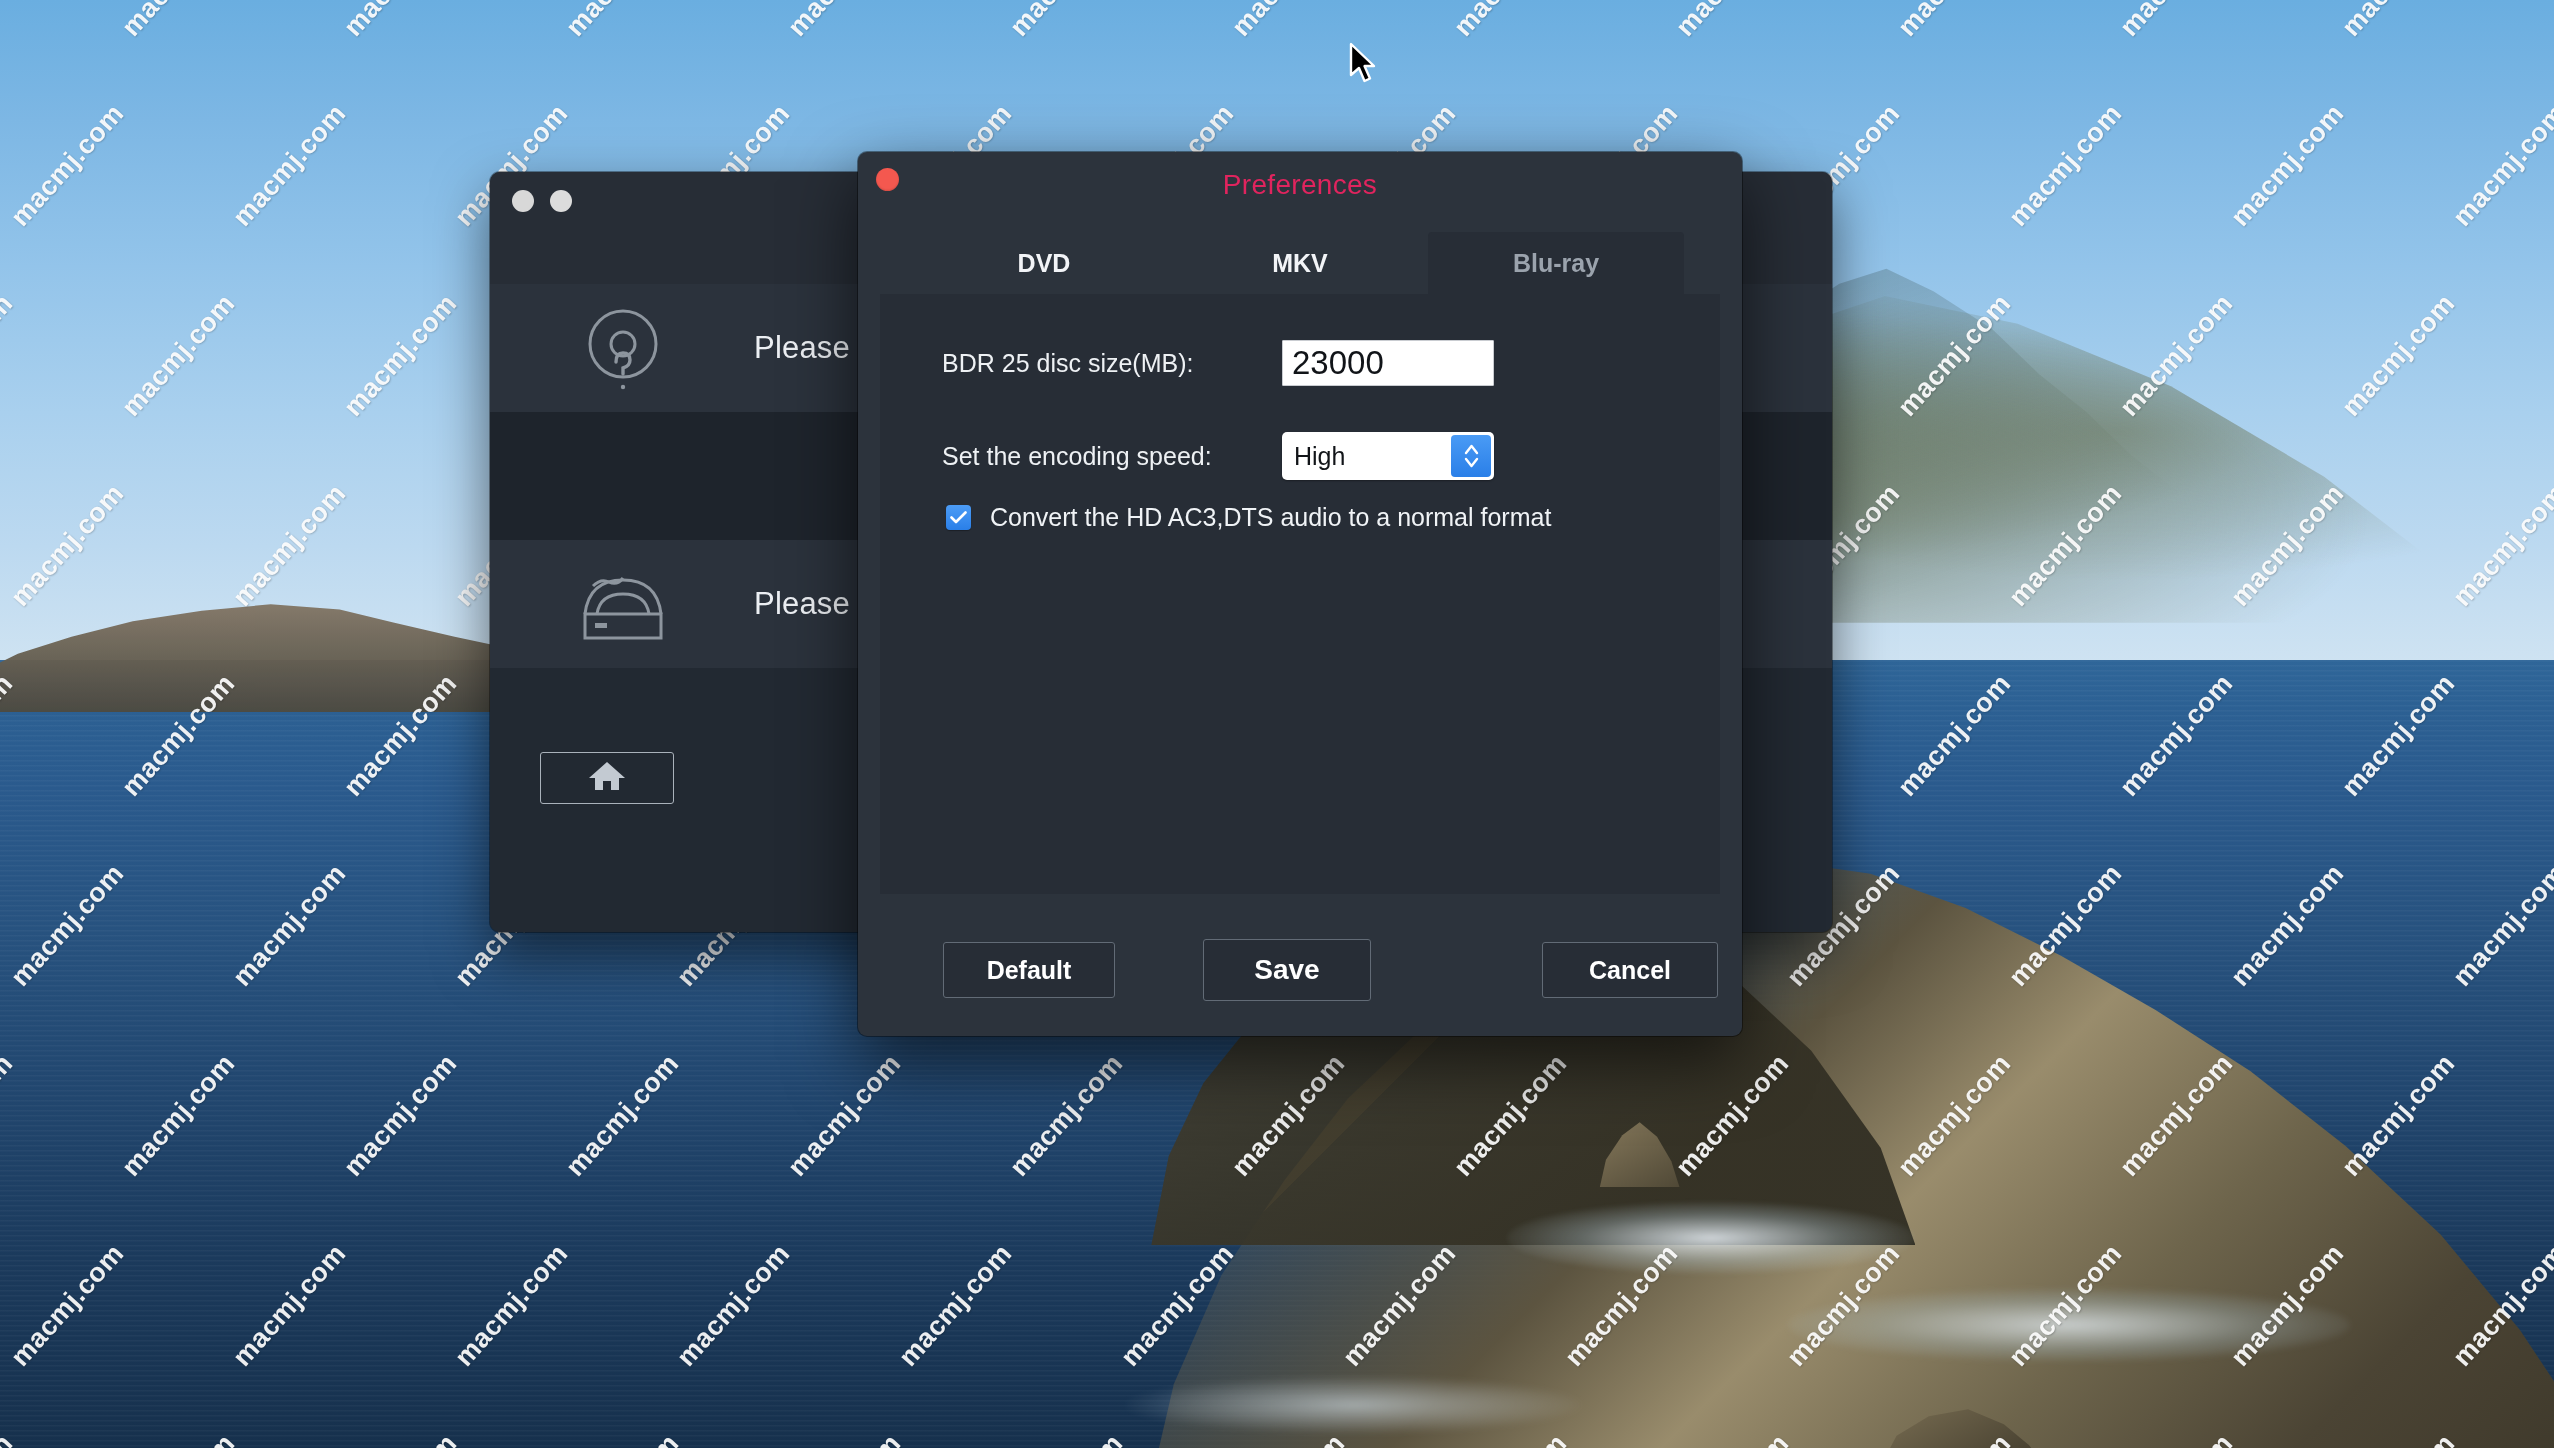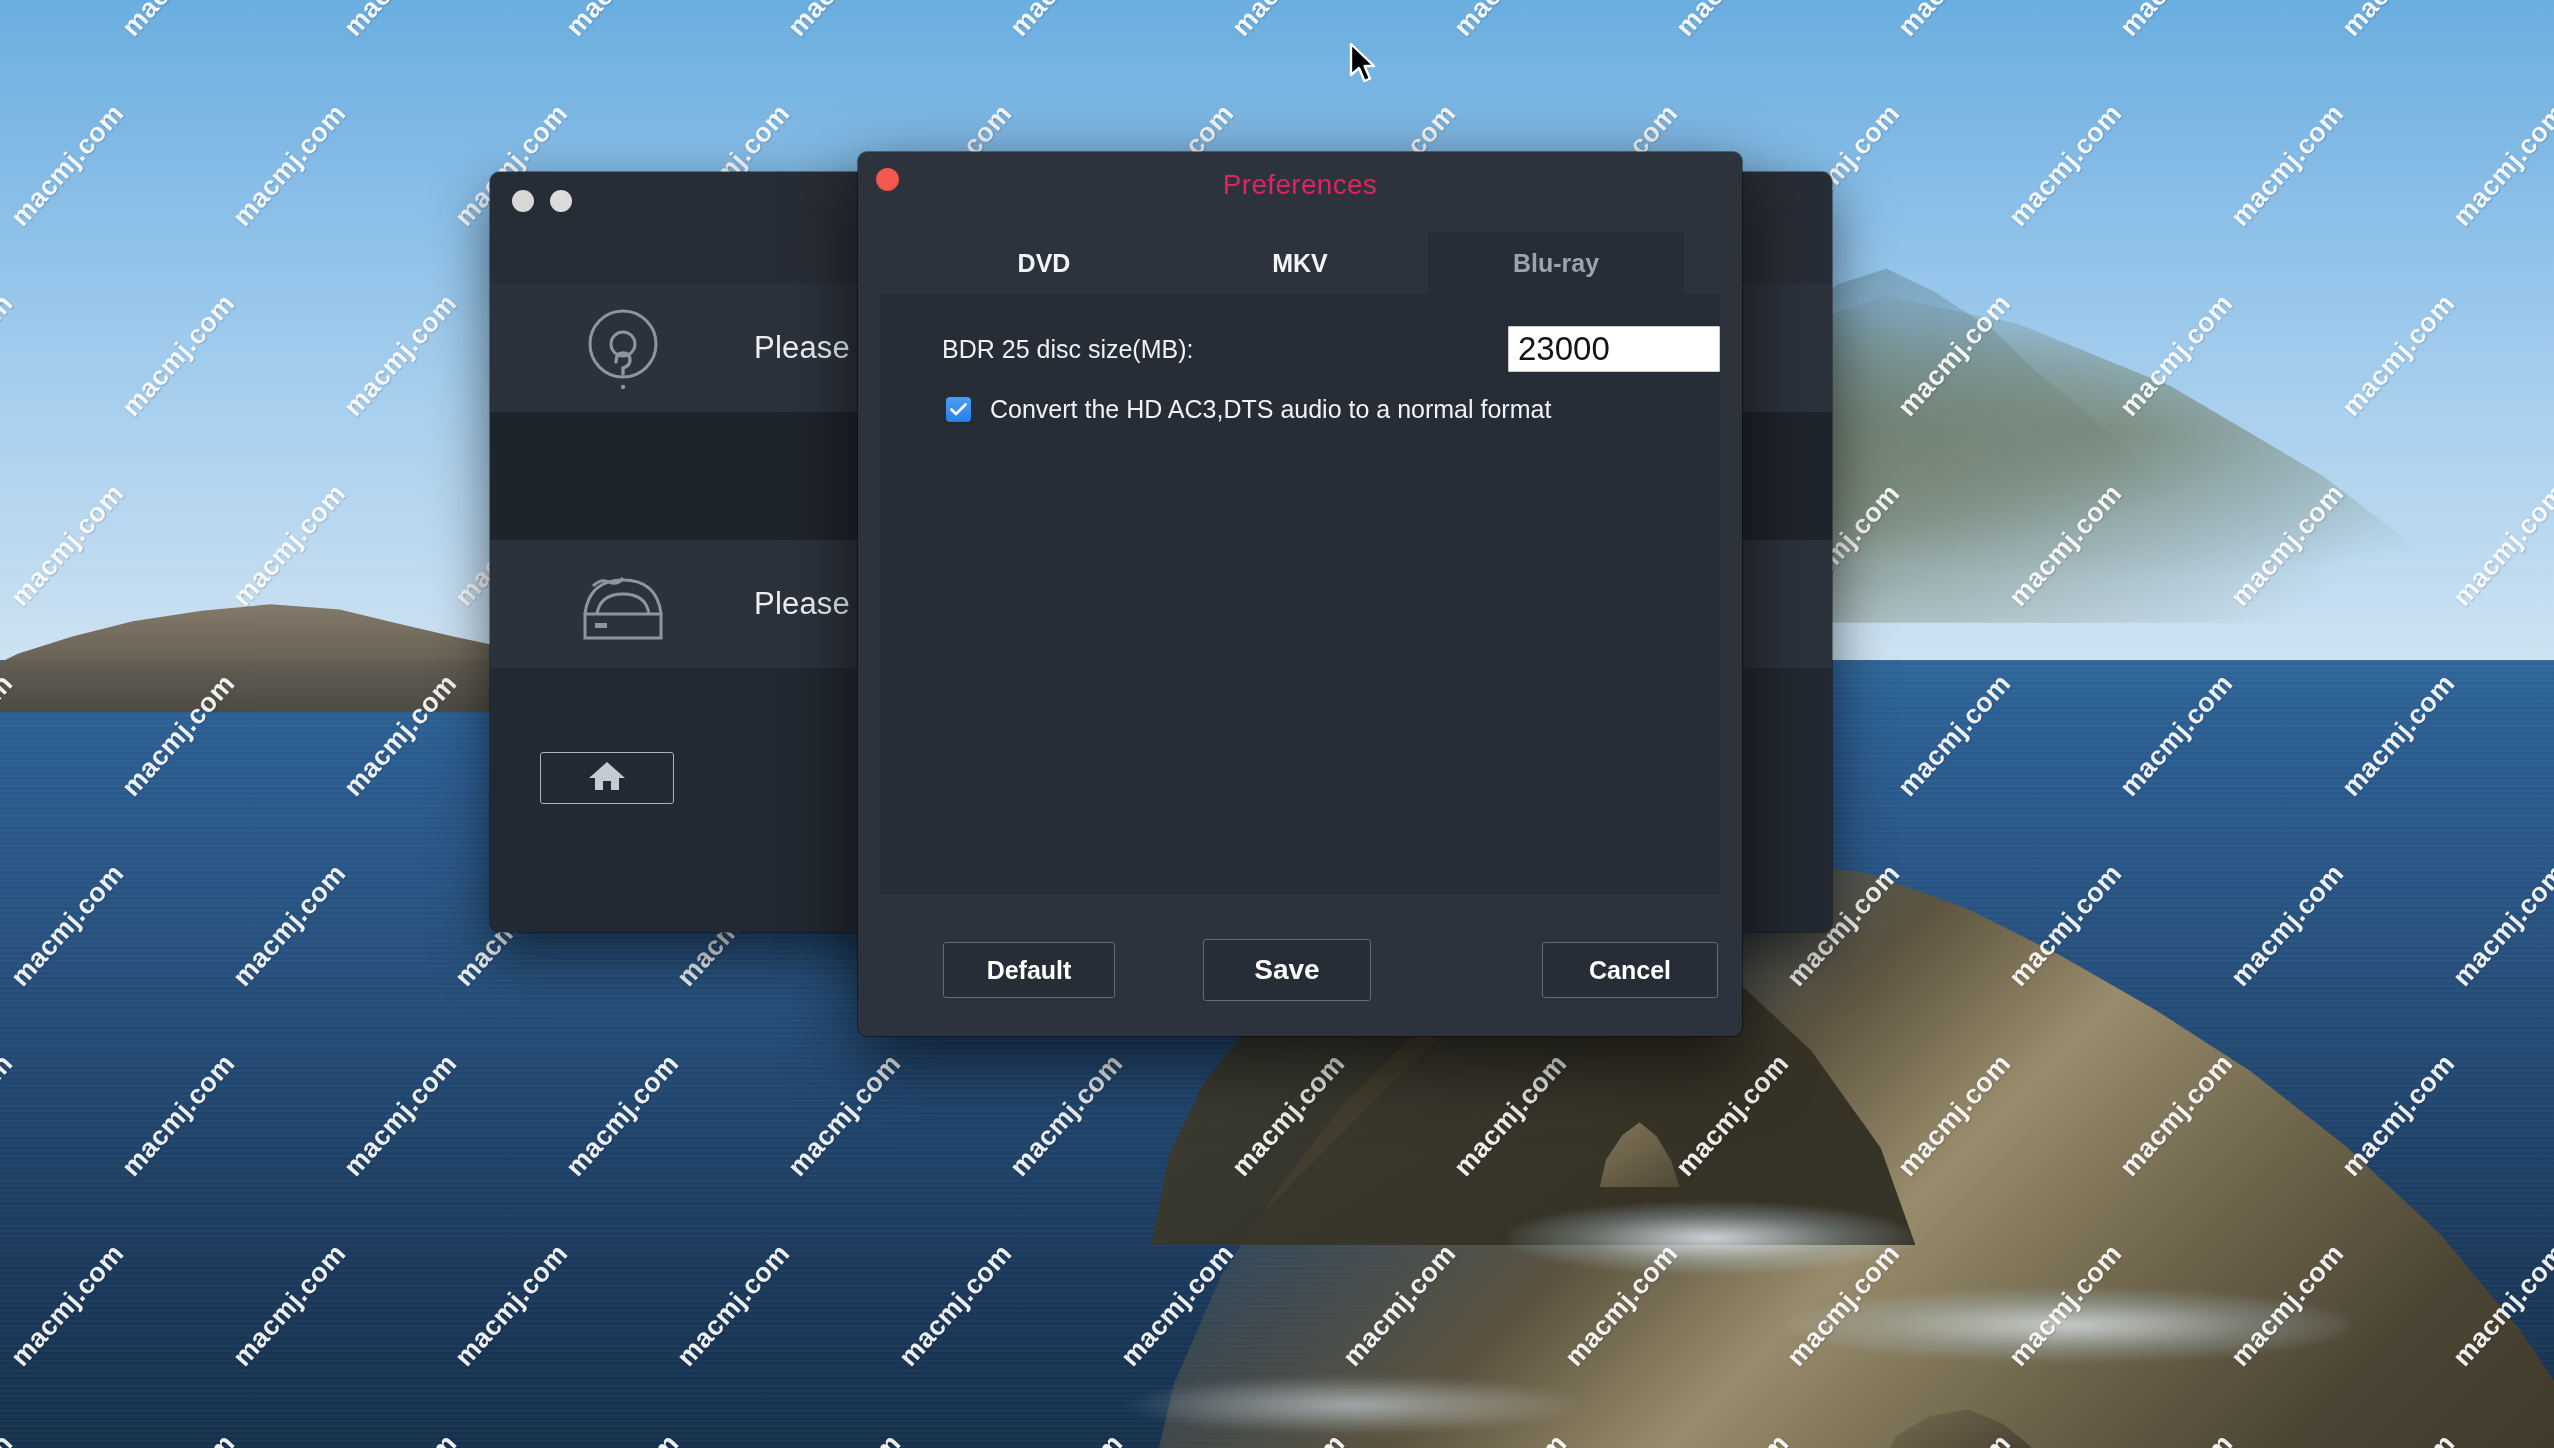--- a/index.html
+++ b/index.html
@@ -207,21 +207,21 @@
   }
   .tabspacer{ width:58px; flex:0 0 58px; }
 
   .panel{
     position:absolute; top:142px; left:22px; right:22px; height:600px;
     background:#272d36;
   }
 
   .field-row{
     display:flex; align-items:center;
-    padding-left:62px; margin-top:32px;justify-content:space-between;
+    padding-left:62px; margin-top:46px;
   }
   .field-row .label{
     color:#eef1f4; font-size:25px; width:340px; flex:0 0 340px;
   }
   .txtinput{
     width:212px; height:46px;
     background:#ffffff; color:#111418;
     border:1px solid #c9ccd1;
     font-family:"Liberation Sans", sans-serif;
     font-size:33px; padding:0 9px;
@@ -473,20 +473,32 @@
     <div class="tabspacer"></div>
   </div>
 
   <div class="panel">
 
     <div class="field-row">
       <div class="label">BDR 25 disc size(MB):</div>
       <input class="txtinput" type="text" value="23000" style="">
     </div>
 
+    <div class="field-row">
+      <div class="label">Set the encoding speed:</div>
+      <div class="popup">
+        <span class="val">High</span>
+        <span class="stepper">
+          <svg width="17" height="30" viewBox="0 0 17 30" fill="none" stroke="#ffffff" stroke-width="2.4" stroke-linecap="round" stroke-linejoin="round">
+            <polyline points="3,12 8.5,5 14,12"></polyline>
+            <polyline points="3,18 8.5,25 14,18"></polyline>
+          </svg>
+        </span>
+      </div>
+    </div>
 
 
     <div class="check-row">
       <span class="cbox">
         <svg width="17" height="13" viewBox="0 0 17 13" fill="none" stroke="#ffffff" stroke-width="2.6" stroke-linecap="round" stroke-linejoin="round">
           <polyline points="1.5,6.5 6,11 15.5,1.5"></polyline>
         </svg>
       </span>
       <span class="clabel">Convert the HD AC3,DTS audio to a normal format</span>
     </div>

